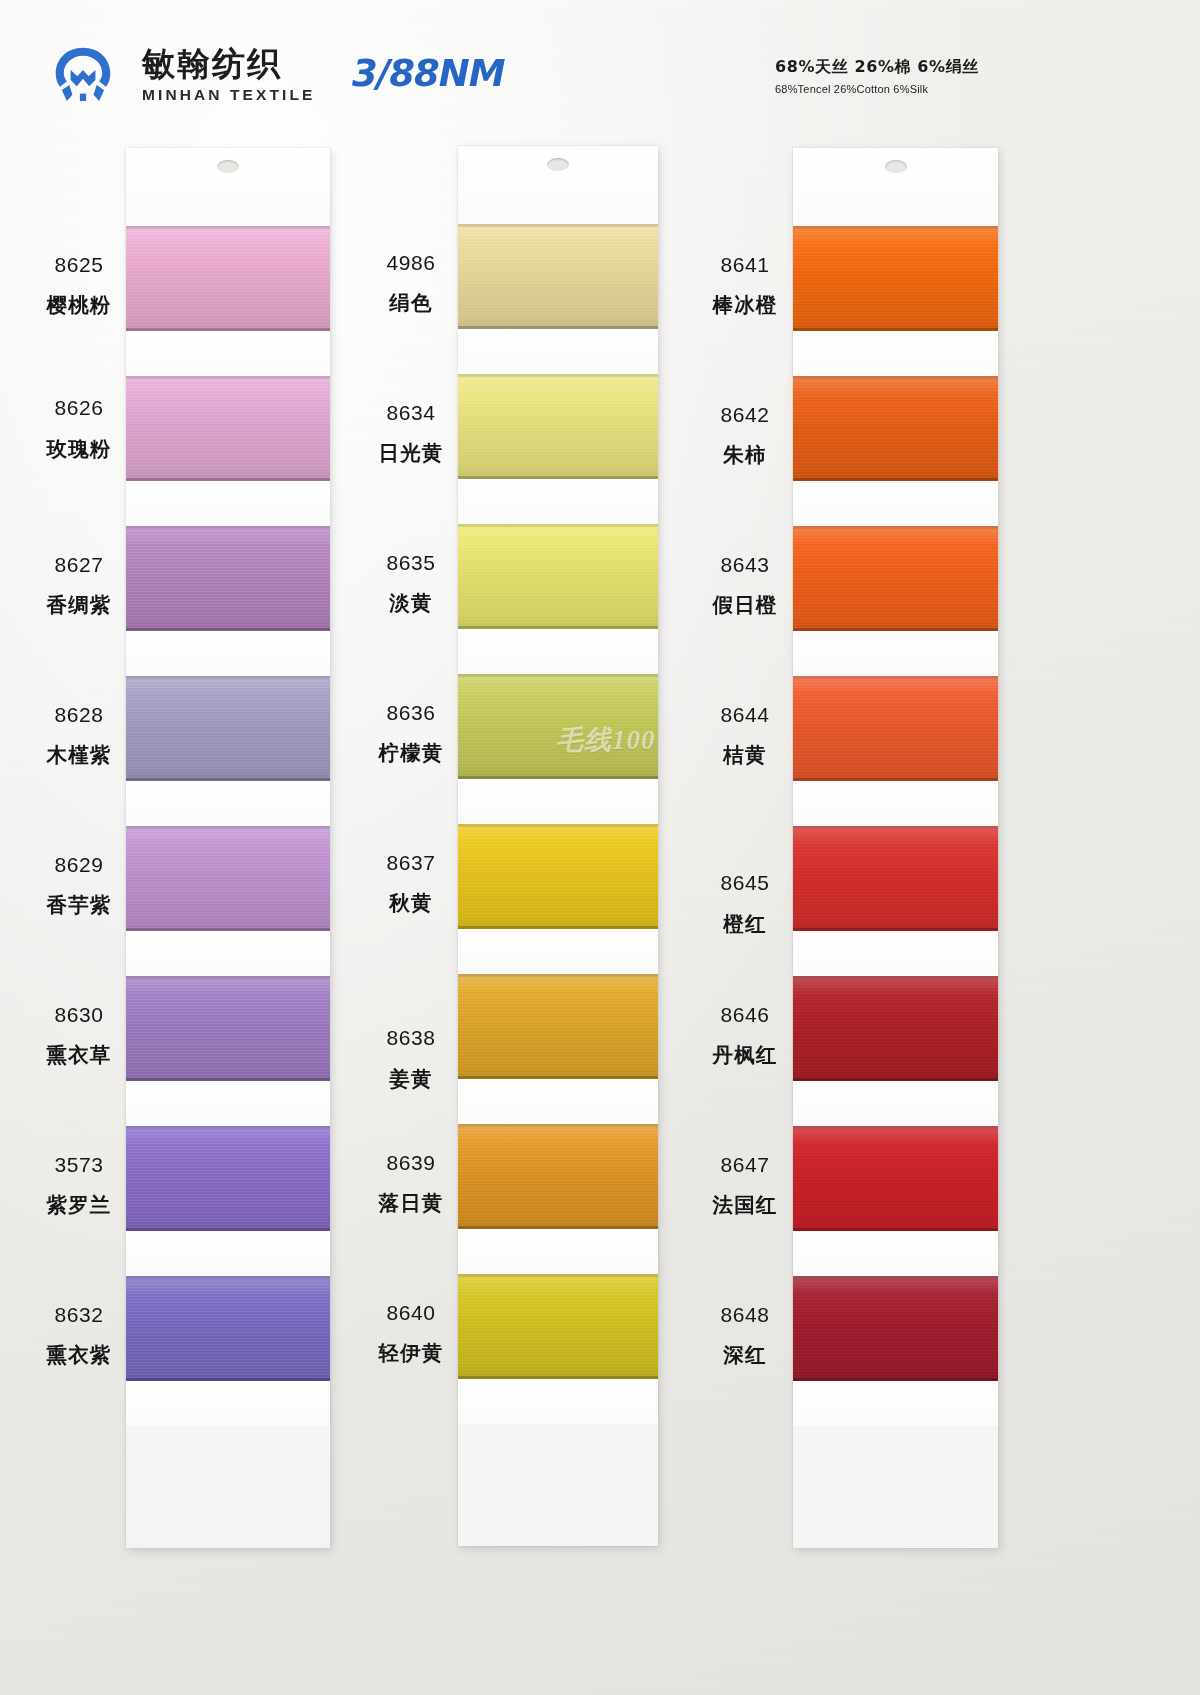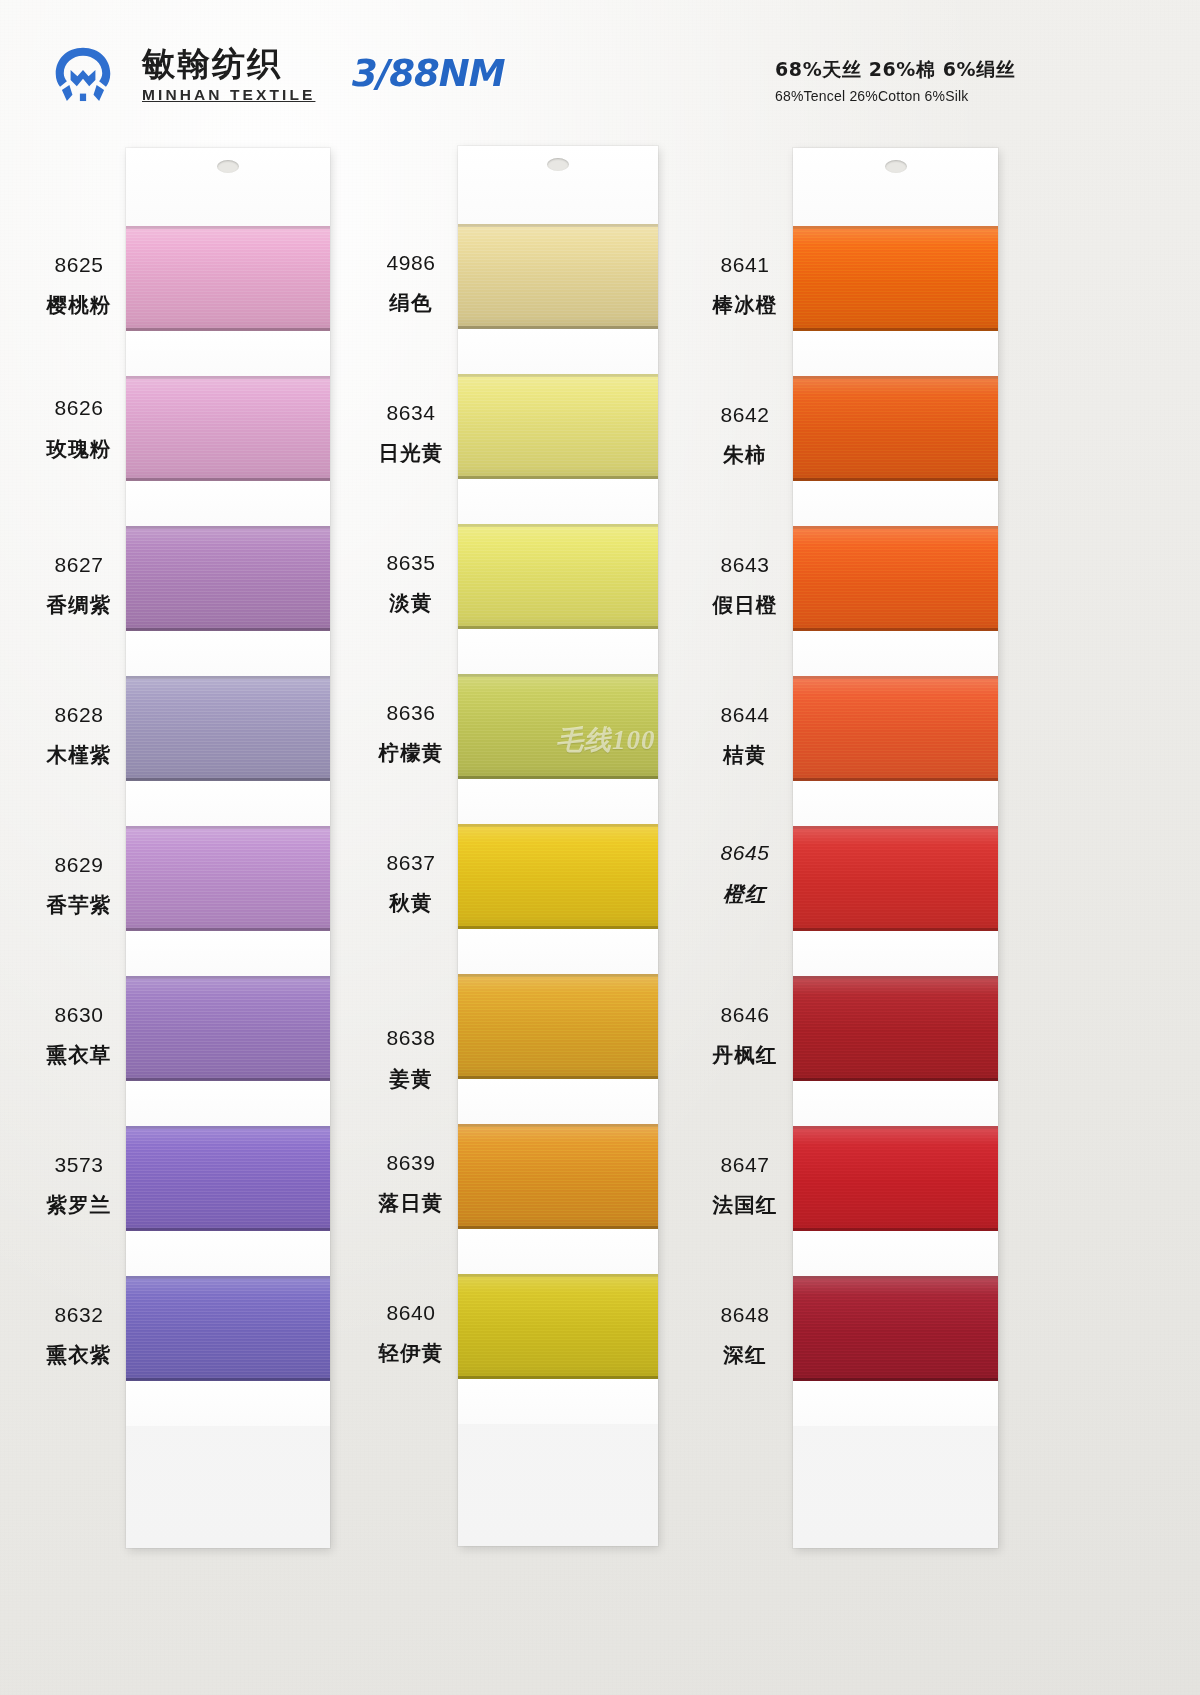--- a/index.html
+++ b/index.html
@@ -28,46 +28,45 @@
   #logo-block{position:absolute;left:52px;top:44px;display:flex;align-items:center;gap:28px;}
   #logo-mark{width:62px;height:62px;flex:0 0 auto;}
   #brand-text{display:flex;flex-direction:column;justify-content:center;}
   #brand-cn{
     font-family:"DejaVu Sans","Liberation Sans",sans-serif;
     font-size:33px;font-weight:700;color:#1d1d1d;letter-spacing:2px;line-height:1.12;
   }
   #brand-en{
     font-size:15.5px;font-weight:700;color:#2b2b2b;letter-spacing:3.1px;
     margin-top:3px;
-    text-decoration:underline;
   }
   #yarn-count{
     position:absolute;left:352px;top:52px;
     font-family:"DejaVu Sans","Liberation Sans",sans-serif;
     font-size:37px;font-weight:700;font-style:italic;color:#2566c4;
     letter-spacing:-1px;
     text-shadow:1px 1px 0 rgba(255,255,255,.7);
   }
   #blend-badge{
     position:absolute;left:505px;top:50px;
     background:#2f6fcf;border-radius:9px;
     padding:5px 16px 8px 16px;
     color:#ffffff;
     font-family:"DejaVu Sans","Liberation Sans",sans-serif;
     font-size:35px;font-weight:700;letter-spacing:2px;line-height:1.1;
     box-shadow:0 1px 2px rgba(0,0,0,.18);
   }
   #composition{position:absolute;left:775px;top:55px;}
   #comp-cn{
     font-family:"DejaVu Sans","Liberation Sans",sans-serif;
-    font-size:19px;font-weight:700;color:#1c1c1c;letter-spacing:.6px;line-height:1.5;
+    font-size:16px;font-weight:700;color:#1c1c1c;letter-spacing:.6px;line-height:1.5;
     white-space:nowrap;
   }
   #comp-en{
-    font-size:14px;font-weight:400;color:#1c1c1c;letter-spacing:.2px;line-height:1.5;
+    font-size:11px;font-weight:400;color:#1c1c1c;letter-spacing:.2px;line-height:1.5;
     margin-top:2px;white-space:nowrap;
   }
 
   
   .column{position:absolute;top:148px;}
   .card{
     position:relative;
     background:linear-gradient(180deg,#fdfdfd 0%,#f8f8f8 55%,#f4f4f4 100%);
     box-shadow:2px 3px 9px rgba(0,0,0,.13), 0 0 0 1px rgba(0,0,0,.04);
   }
@@ -431,21 +430,21 @@
       <div class="name">朱柿</div>
     </div>
     <div class="label" style="left: 690px; width: 110px; top: 551.5px;">
       <div class="code">8643</div>
       <div class="name">假日橙</div>
     </div>
     <div class="label" style="left: 690px; width: 110px; top: 701.5px;">
       <div class="code">8644</div>
       <div class="name">桔黄</div>
     </div>
-    <div class="label" style="left: 690px; width: 110px; top: 840px; font-style: italic;">
+    <div class="label" style="left: 690px; width: 110px; top: 870px;">
       <div class="code">8645</div>
       <div class="name">橙红</div>
     </div>
     <div class="label" style="left: 690px; width: 110px; top: 1001.5px;">
       <div class="code">8646</div>
       <div class="name">丹枫红</div>
     </div>
     <div class="label" style="left: 690px; width: 110px; top: 1151.5px;">
       <div class="code">8647</div>
       <div class="name">法国红</div>

